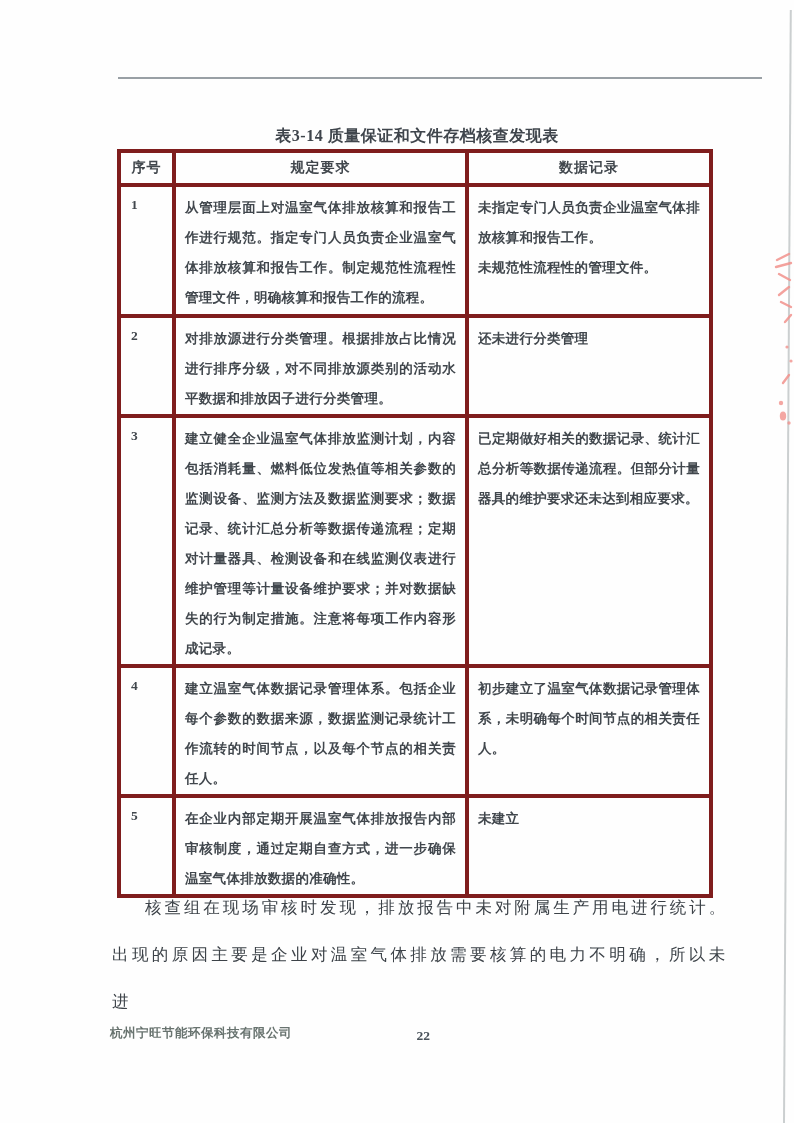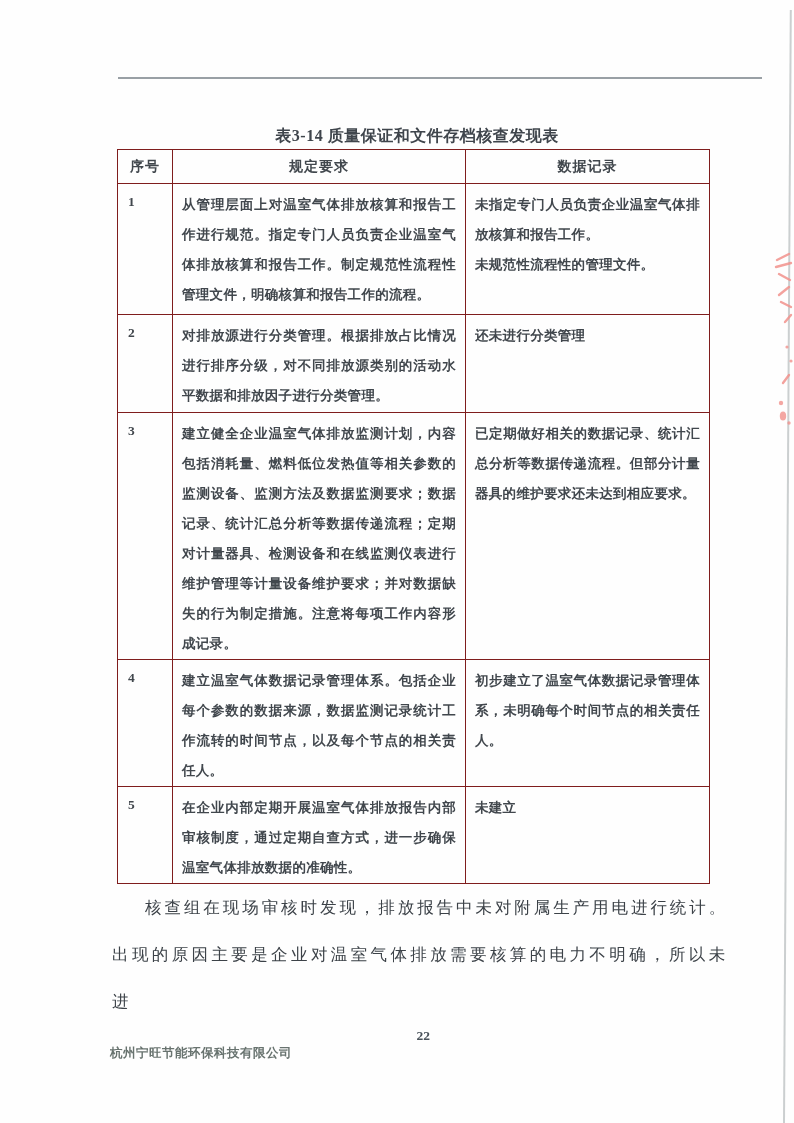--- a/index.html
+++ b/index.html
@@ -35,21 +35,21 @@
     width:592px;
     border-collapse:collapse;
     table-layout:fixed;
     font-size:13.5px;font-weight:bold;
     color:#41474d;
   }
   table.findings col.c-no{width:55px;}
   table.findings col.c-req{width:293px;}
   table.findings col.c-find{width:244px;}
   table.findings th,table.findings td{
-    border:1px solid #7f1d1d;
+    border:4px solid #7f1d1d;
     vertical-align:top;
     padding:0;
   }
   table.findings thead tr{height:34px;}
   table.findings th{
     text-align:center;vertical-align:middle;
     font-weight:bold;font-size:14px;letter-spacing:1px;
   }
   table.findings td{
     line-height:30px;
@@ -79,21 +79,20 @@
     line-height:47px;
     text-align:justify;
     text-indent:2em;
     color:#3c4248;
   }
   
   .footer-company{
     position:absolute;top:1025px;left:110px;
     font-size:12.5px;font-weight:bold;letter-spacing:0.5px;
     color:#68736f;
-    margin-top:20px;
   }
   .page-number{
     position:absolute;top:1028px;left:400px;width:30px;
     text-align:right;
     font-size:13.5px;font-weight:bold;
     color:#49525a;
   }
   
   .scan-edge-line{
     position:absolute;top:10px;left:783px;width:1.5px;height:1113px;

